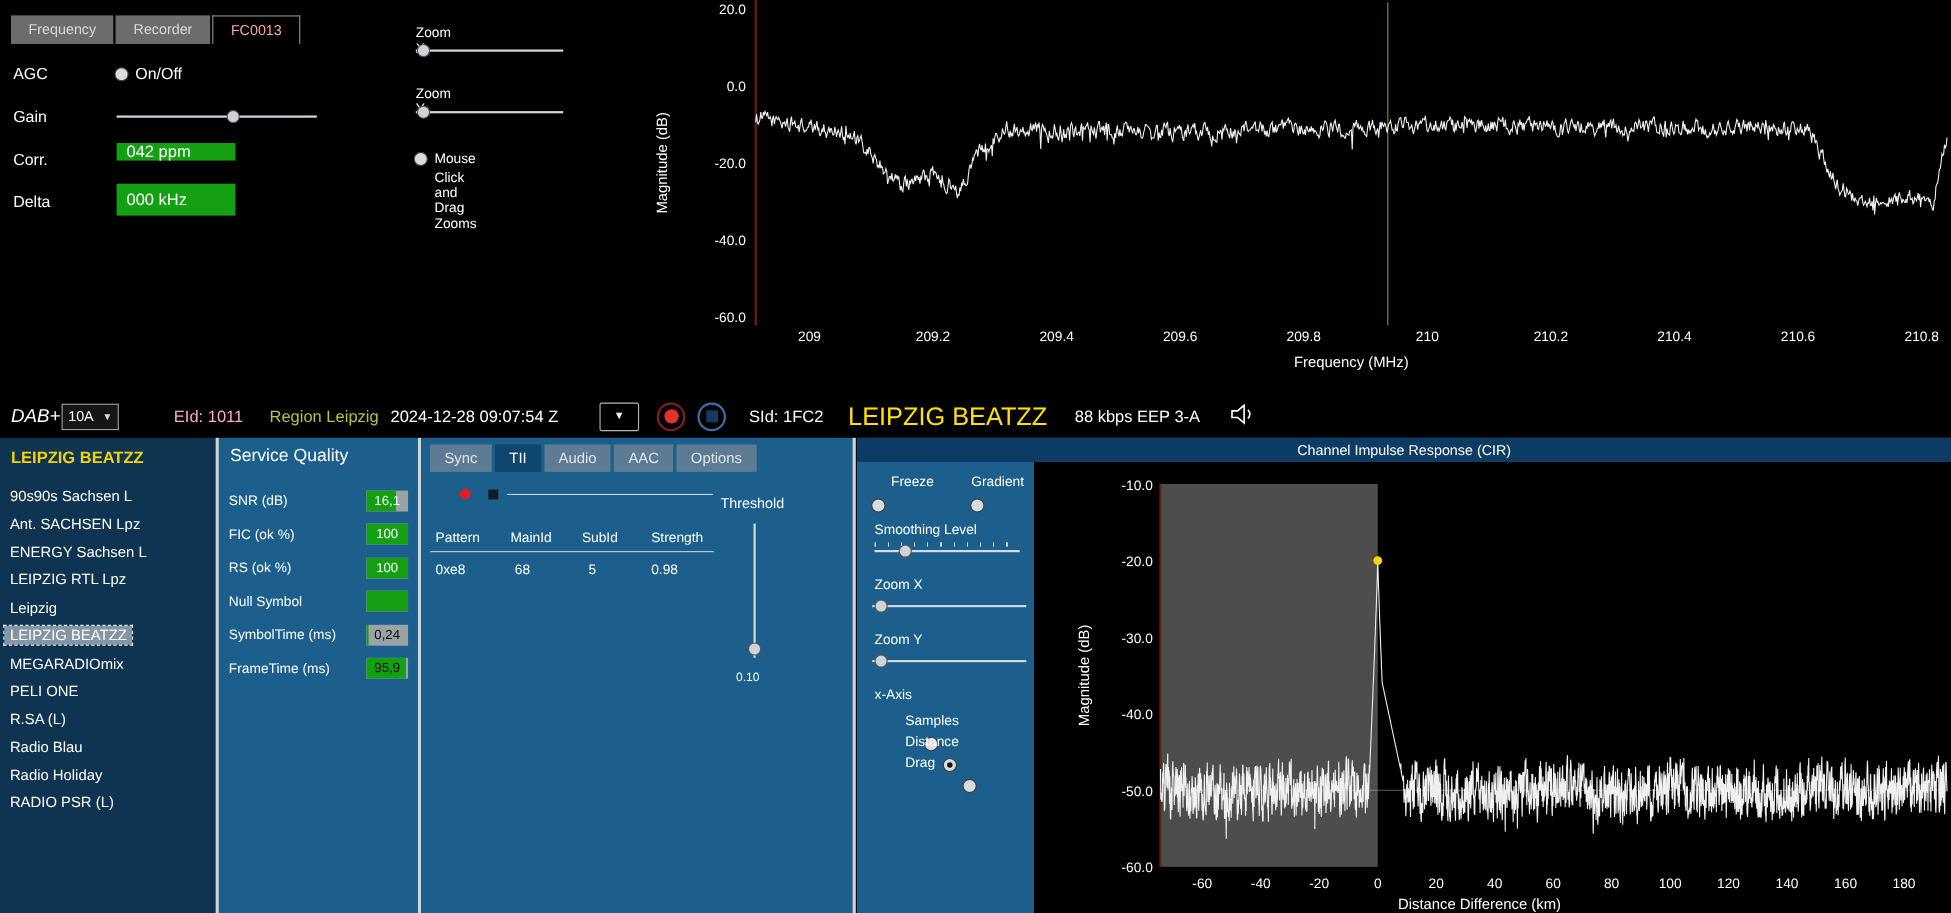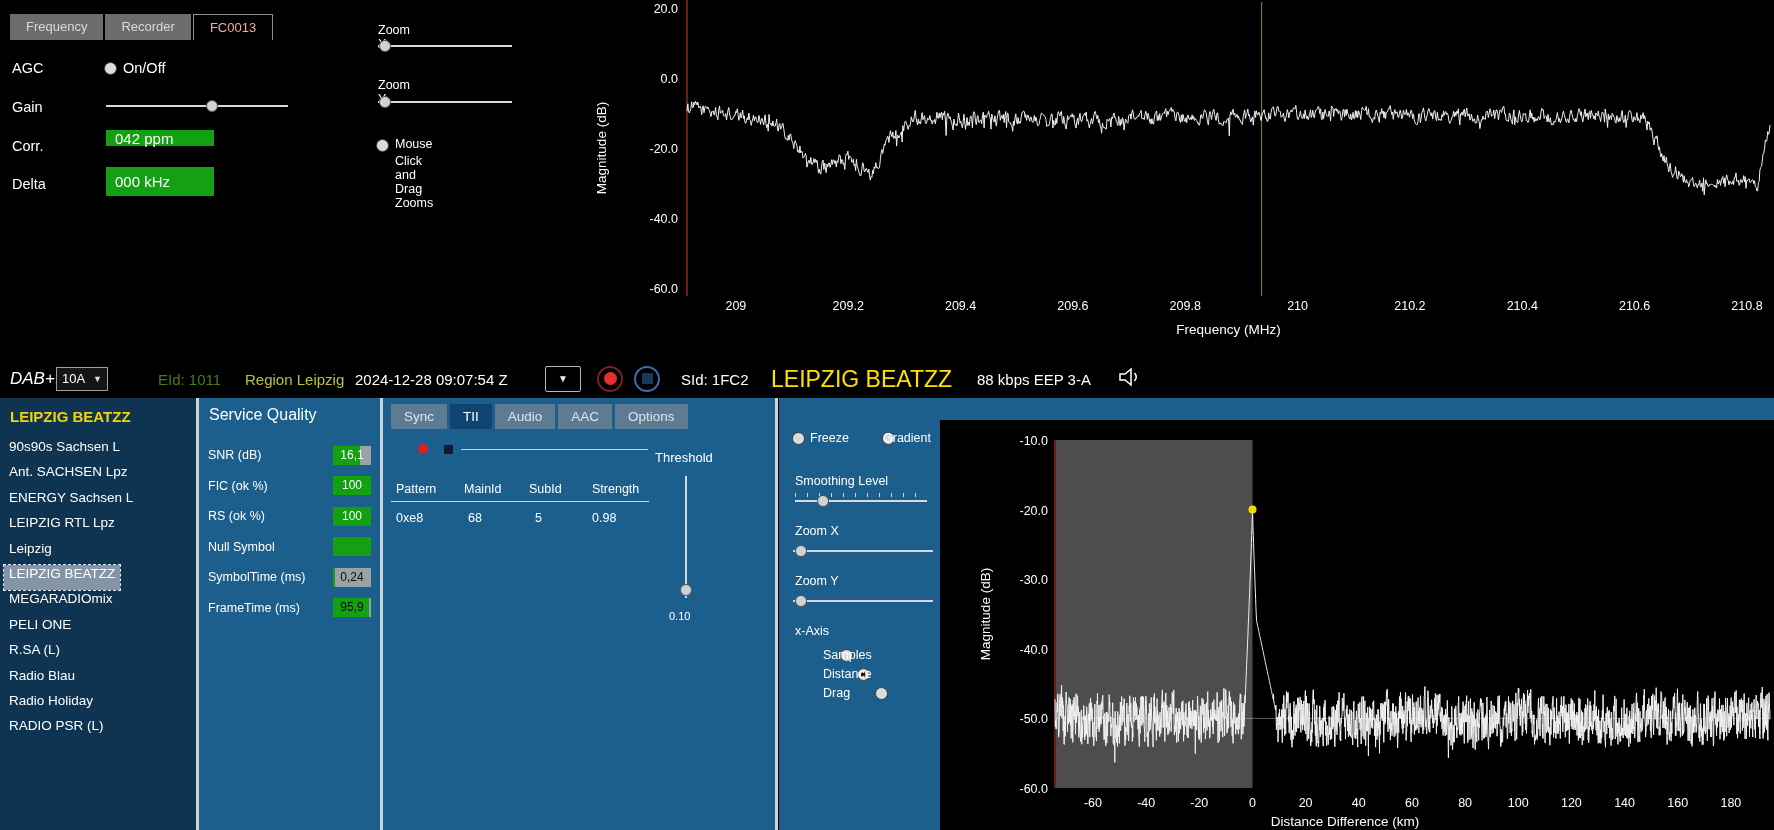--- a/index.html
+++ b/index.html
@@ -27,21 +27,21 @@
 .hslider .track{position:absolute;left:0;right:0;top:5px;height:2px;background:#d6dade}
 .hslider .knob{position:absolute;top:0;width:12px;height:12px;border-radius:50%;background:#cfd3d7;border:1px solid #555}
 .tickrow{position:absolute;left:0;right:0;top:-4px;height:4px;background:repeating-linear-gradient(to right,#cfd6dc 0 1px,transparent 1px 12px)}
 
 
 .toolbar{left:0;top:359px;width:1774px;height:39px;background:#000}
 .toolbar>*{position:absolute;top:50%;transform:translateY(-50%)}
 .mode{font-style:italic;font-size:17px}
 .combo{width:52px;height:24px;border:1px solid #9aa0a6;background:#151515;display:flex;align-items:center;justify-content:space-between;padding:0 5px;font-size:13px}
 .combo .arr{font-size:9px;color:#ddd}
-.green-text{color:#4d7c0f;font-size:15px}
+.green-text{color:#f9a8d4;font-size:15px}
 .olive-text{color:#bcc13a;font-size:15px}
 .white-text{font-size:15px;color:#fff}
 .svc-big{color:#ffe000;font-size:23px}
 .dropbtn{width:36px;height:26px;border:1px solid #b5b5b5;border-radius:2px;display:flex;align-items:center;justify-content:center;font-size:10px;color:#eee}
 .recbtn{width:26px;height:26px;border-radius:50%;border:2px solid #7c1f1f;display:flex;align-items:center;justify-content:center}
 .recbtn .dot{width:13px;height:13px;border-radius:50%;background:#e53030}
 .stopbtn{width:26px;height:26px;border-radius:50%;border:2px solid #3c6ea6;display:flex;align-items:center;justify-content:center}
 .stopbtn .sq{width:11px;height:11px;background:#143a5e}
 
 
@@ -49,21 +49,21 @@
 .panel{position:absolute;top:0;height:432px}
 .svclist{left:0;width:196px;background:#0e3452}
 .splitter{position:absolute;top:0;height:432px;width:3px;background:#ccd5dc}
 .sq{left:199px;width:181px;background:#1c5f8d}
 .tii{left:383px;width:392px;background:#1c5f8d}
 .cir{left:779px;width:995px;background:#1c5f8d}
 .cir-title{height:22px;background:#0c3c63;display:flex;align-items:center;justify-content:center;font-size:13px}
 
 .svc-title{position:absolute;left:10px;top:10px;color:#f2d20a;font-size:15px;font-weight:bold}
 .svc-items{position:absolute;left:4px;top:40px;right:2px}
-.svc-item{height:25.4px;display:flex;}
+.svc-item{height:25.4px;display:flex;align-items:center}
 .svc-item span{padding:1px 5px;font-size:13.5px;white-space:nowrap}
 .svc-item.selected span{background:#8495a5;outline:1px dashed #e6ecf2}
 
 .sq-title{position:absolute;left:10px;top:8px;font-size:16px}
 .sq-rows{position:absolute;left:0;right:0;top:42px}
 .sq-row{height:30.5px;display:flex;align-items:center;justify-content:space-between;padding:0 9px}
 .sq-row .l{font-size:12.5px}
 .sq-badge{position:relative;width:38px;height:19px;background:#99a3a6;flex:none;overflow:hidden}
 .sq-badge .fill{position:absolute;left:0;top:0;bottom:0;background:#13a013}
 .sq-badge .val{position:absolute;inset:0;text-align:center;font-size:12px;line-height:19px;color:#fff}
@@ -306,20 +306,21 @@
       <div class="vslider" style="left:296px;top:78px;height:122px">
         <div class="vtrack"></div>
         <div class="vknob" style="top:108px"></div>
       </div>
       <div class="abs" style="left:286px;top:212px;font-size:11px">0.10</div>
     </div>
 
     <div class="splitter" style="left:775px"></div>
 
     <div class="panel cir">
+      <div class="cir-title">Channel Impulse Response (CIR)</div>
 
       <span class="radio abs" style="left:13px;top:33px"></span>
       <div class="cirlabel" style="left:31px;top:33px">Freeze</div>
       <span class="radio abs" style="left:86px;top:33px"></span>
       <div class="cirlabel" style="left:104px;top:33px">Gradient</div>
 
       <div class="cirlabel" style="left:16px;top:76px">Smoothing Level</div>
       <div class="hslider" style="left:16px;top:97px;width:132px">
         <div class="tickrow" style="top:-2px"></div>
         <div class="track"></div>

